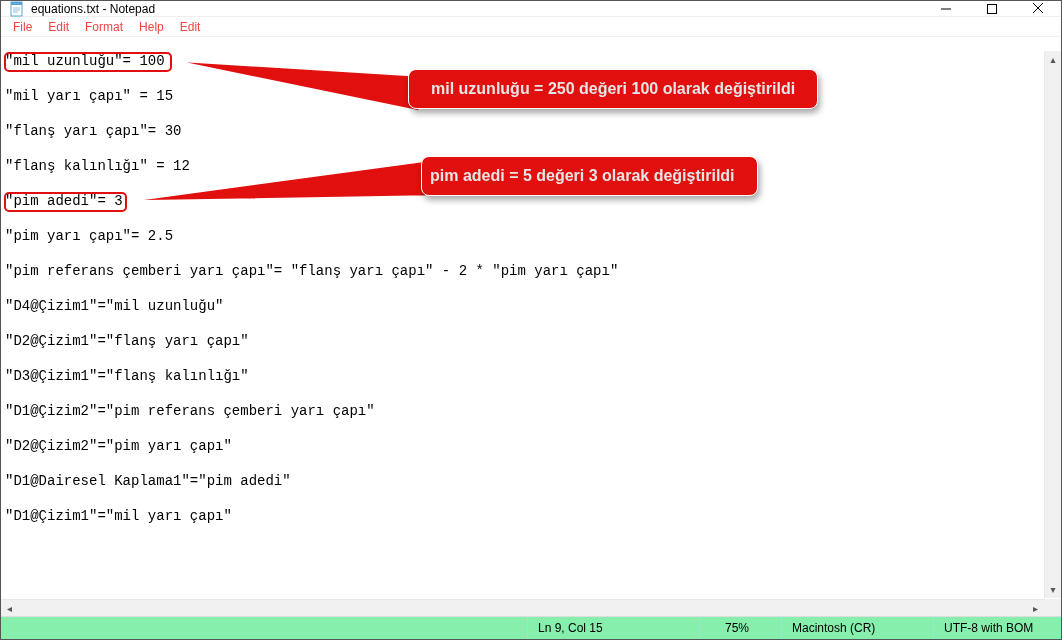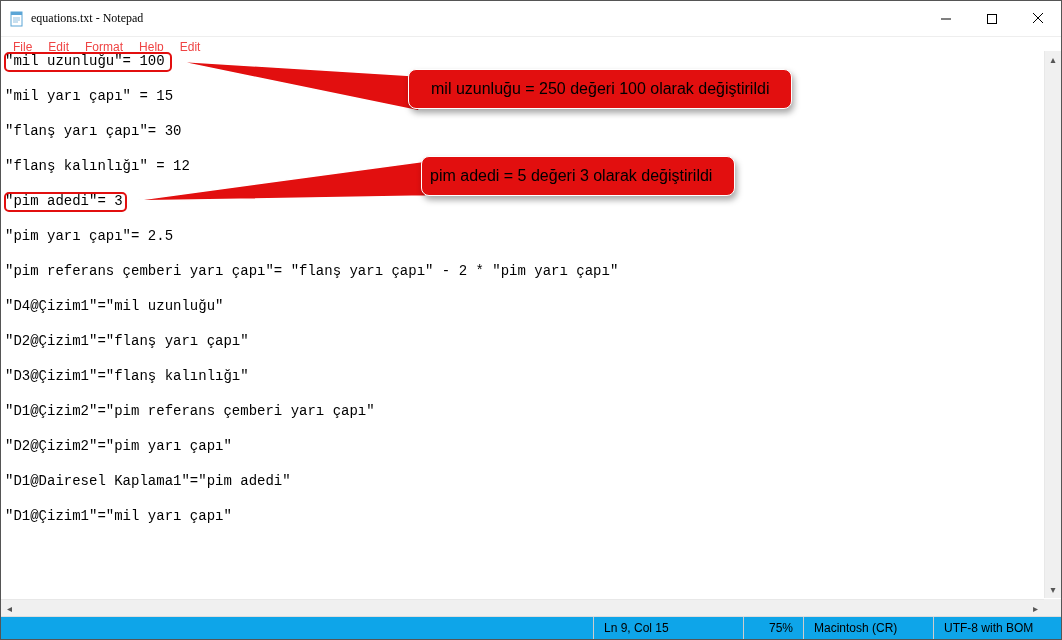--- a/index.html
+++ b/index.html
@@ -10,26 +10,25 @@
     font-family: "Segoe UI", Tahoma, sans-serif;
     font-size: 12px;
     background: #fff;
     border: 1px solid #555;
     position: relative;
     overflow: hidden;
   }
 
   
   .titlebar {
-    height: 36px;
+    height: 16px;
     background: #fff;
     display: flex;
     align-items: center;
     border-bottom: 1px solid #eee;
-    font-family: Liberation Serif, serif;
   }
   .titlebar .app-icon {
     width: 16px; height: 16px;
     margin: 0 6px 0 8px;
     display: flex; align-items: center; justify-content: center;
   }
   .titlebar .title {
     flex: 1;
     font-size: 12px;
     color: #000;
@@ -113,46 +112,47 @@
     position: absolute;
     border: 2px solid #e20f0f;
     border-radius: 5px;
     pointer-events: none;
   }
 
   
   .callout {
     position: absolute;
     background: #e20f0f;
-    color: #000000;
+    color: #e5e5e5;
     font-family: Arial, sans-serif;
-    font-weight: normal;
+    font-weight: bold;
     font-size: 16px;
     padding: 10px 22px;
     border: 1.5px solid #fff;
     border-radius: 8px;
     box-shadow: 2px 4px 6px rgba(0,0,0,0.35);
     white-space: nowrap;
   }
   .tail {
     position: absolute;
     pointer-events: none;
   }
 
   
   .statusbar {
     position: absolute;
     left: 0; right: 0; bottom: 0;
     height: 23px;
-    background: #0ea5e9;
+    background: #86efac;
     border-top: 1px solid #ddd;
     display: flex;
     align-items: stretch;
     font-size: 12px;
     color: #000;
+    gap: 22px;
   }
   .statusbar .cell {
     border-left: 1px solid #ccc;
     padding: 3px 10px;
     display: flex;
     align-items: center;
   }
   .statusbar .spacer { flex: 1; }
 </style>
 </head>

